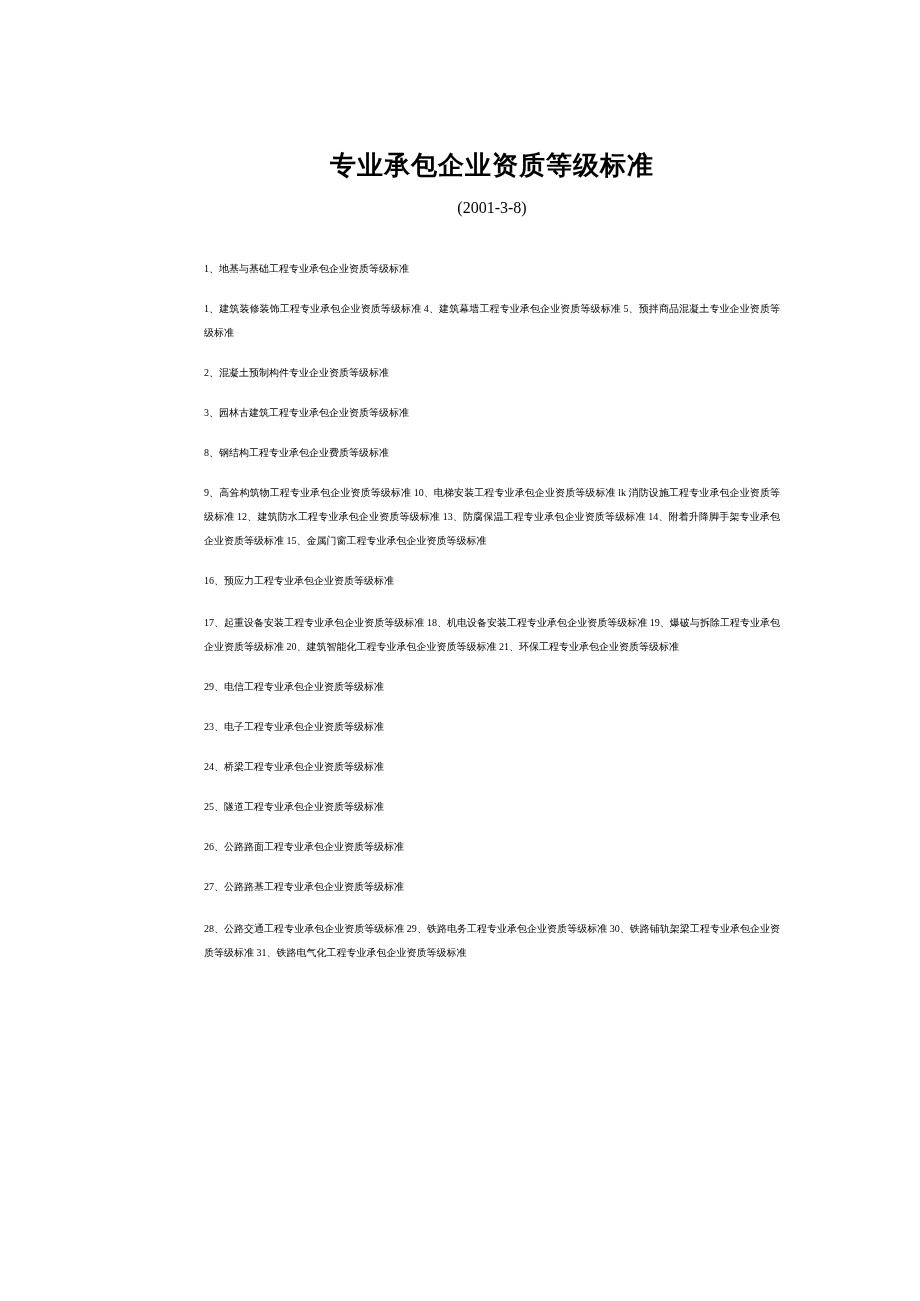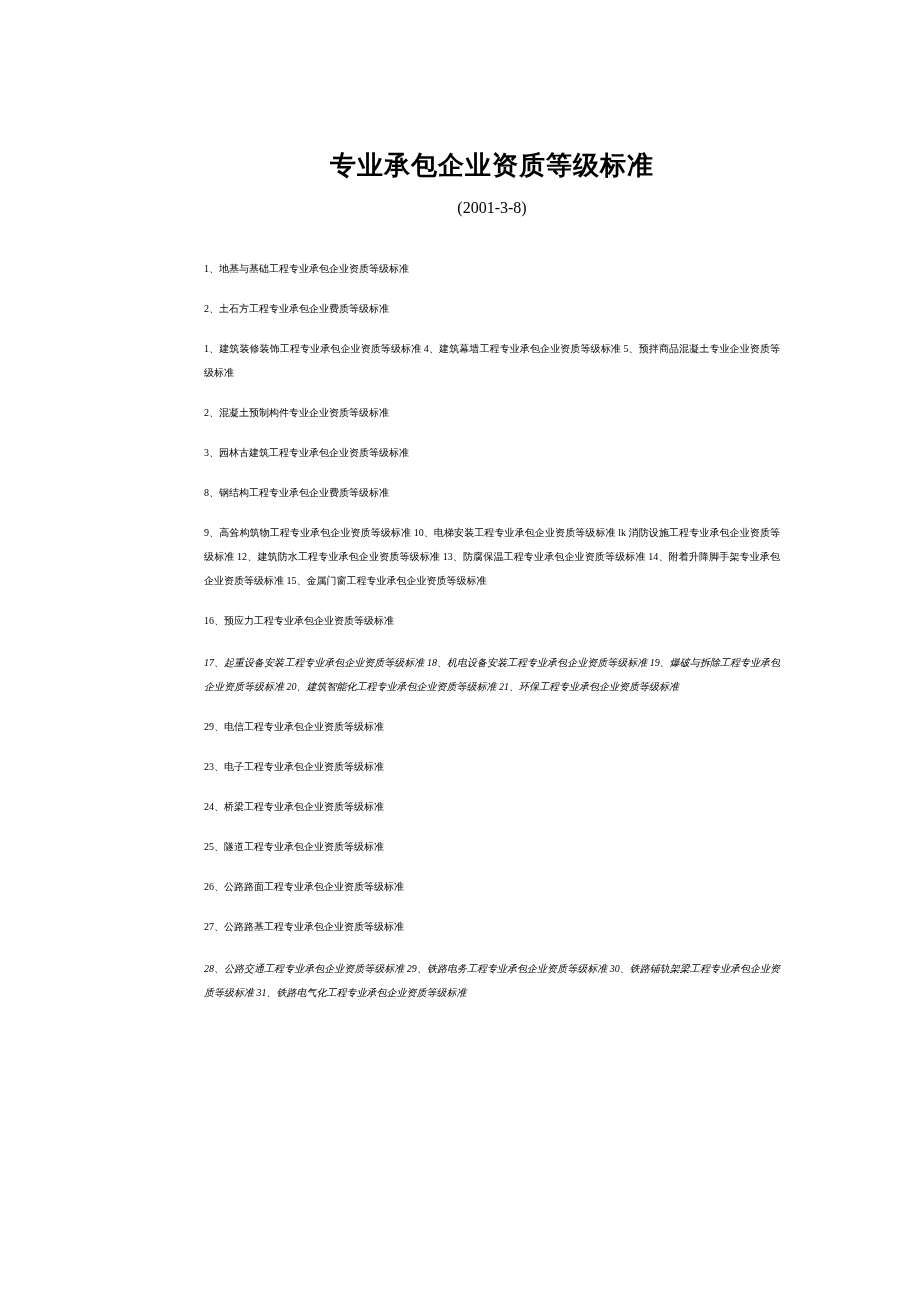--- a/index.html
+++ b/index.html
@@ -31,32 +31,30 @@
     .content {
       font-size: 10px;
       line-height: 2.4;
       text-align: justify;
     }
     .para {
       margin-bottom: 0;
     }
     .gap {
       margin-top: 18px;
-      font-style: italic;
     }
   </style>
 </head>
 <body>
 
 <h1 class="title">专业承包企业资质等级标准</h1>
 <div class="subtitle">(2001-3-8)</div>
 
 <div class="content" id="body-content">
     <div class="para">1、地基与基础工程专业承包企业资质等级标准</div>
-    <div class="para">2、土石方工程专业承包企业费质等级标准</div>
     <div class="para">1、建筑装修装饰工程专业承包企业资质等级标准 4、建筑幕墙工程专业承包企业资质等级标准 5、预拌商品混凝土专业企业资质等级标准</div>
     <div class="para">2、混凝土预制构件专业企业资质等级标准</div>
     <div class="para">3、园林古建筑工程专业承包企业资质等级标准</div>
     <div class="para">8、钢结构工程专业承包企业费质等级标准</div>
     <div class="para">9、高耸构筑物工程专业承包企业资质等级标准 10、电梯安装工程专业承包企业资质等级标准 lk 消防设施工程专业承包企业资质等级标准 12、建筑防水工程专业承包企业资质等级标准 13、防腐保温工程专业承包企业资质等级标准 14、附着升降脚手架专业承包企业资质等级标准 15、金属门窗工程专业承包企业资质等级标准</div>
     <div class="para">16、预应力工程专业承包企业资质等级标准</div>
     <div class="para gap">17、起重设备安装工程专业承包企业资质等级标准 18、机电设备安装工程专业承包企业资质等级标准 19、爆破与拆除工程专业承包企业资质等级标准 20、建筑智能化工程专业承包企业资质等级标准 21、环保工程专业承包企业资质等级标准</div>
     <div class="para">29、电信工程专业承包企业资质等级标准</div>
     <div class="para">23、电子工程专业承包企业资质等级标准</div>
     <div class="para">24、桥梁工程专业承包企业资质等级标准</div>

